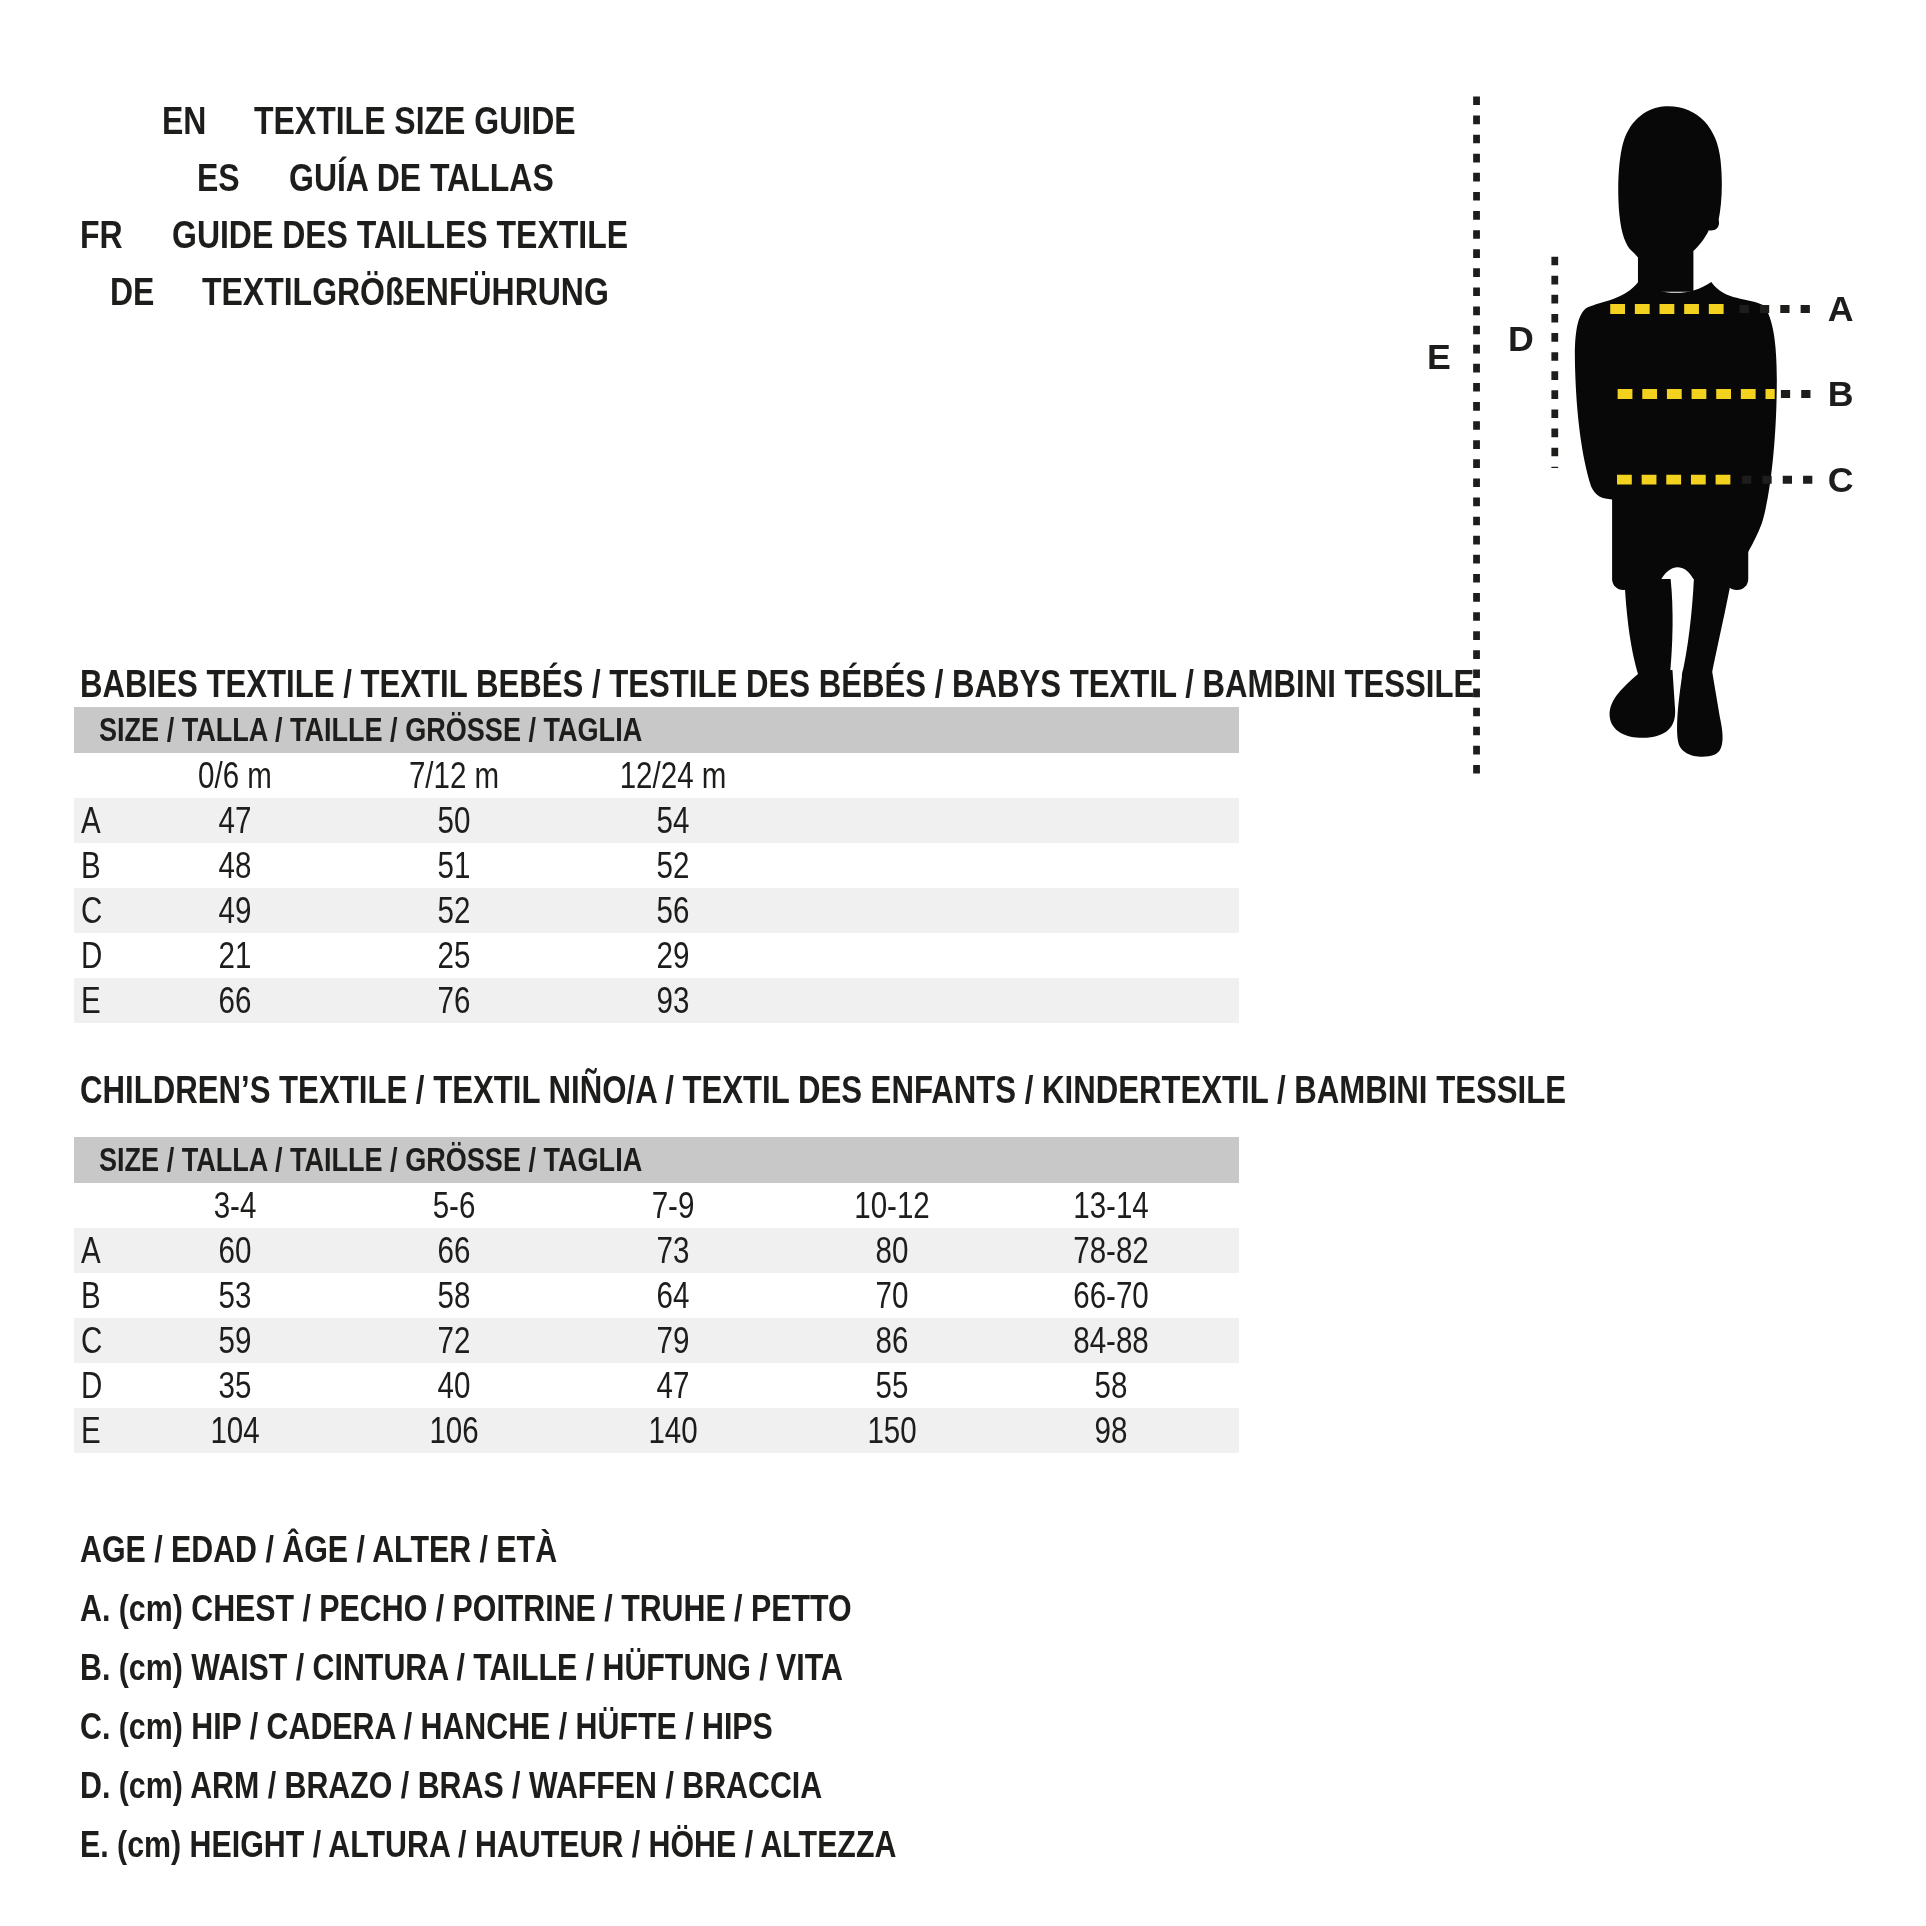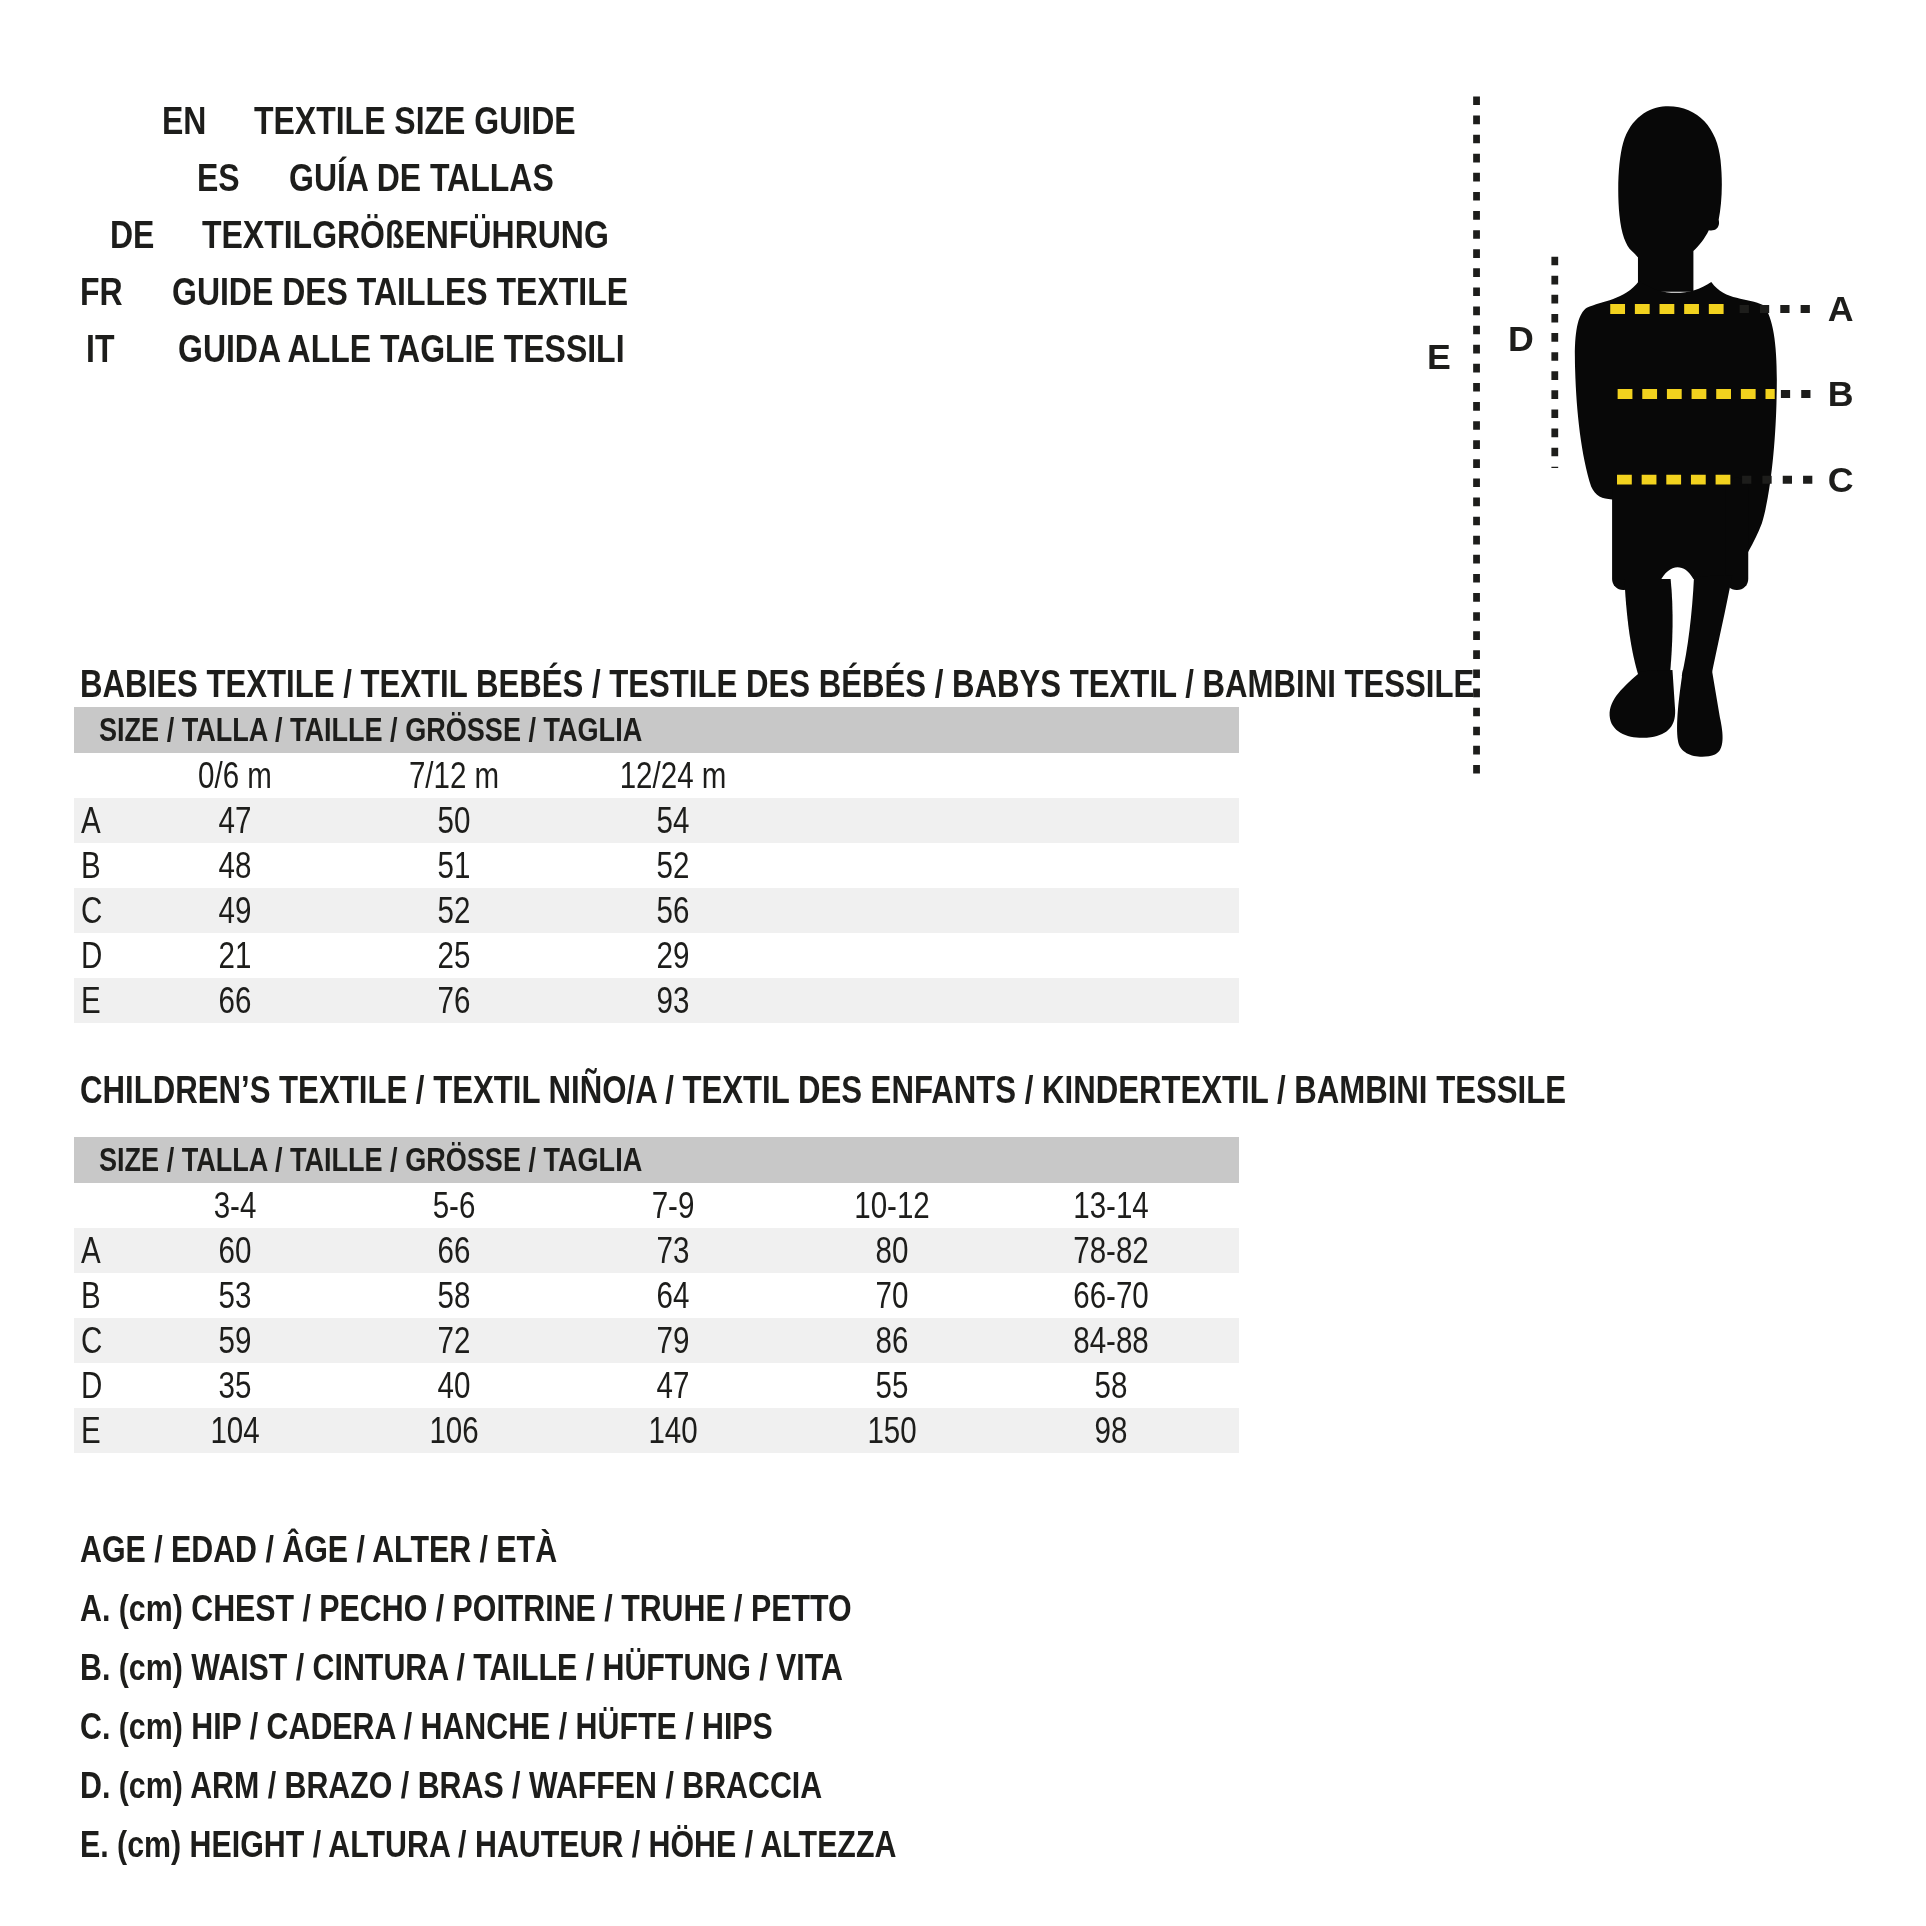--- a/index.html
+++ b/index.html
@@ -56,30 +56,26 @@
 <div class="lang">
   <div class="lang-row">
     <span class="lang-code"><span class="cx">EN</span></span>
     <span class="cx">TEXTILE SIZE GUIDE</span>
   </div>
   <div class="lang-row">
     <span class="lang-code"><span class="cx">ES</span></span>
     <span class="cx">GUÍA DE TALLAS</span>
   </div>
   <div class="lang-row">
+    <span class="lang-code"><span class="cx">FR</span></span>
+    <span class="cx">GUIDE DES TAILLES TEXTILE</span>
+  </div>
+  <div class="lang-row">
     <span class="lang-code"><span class="cx">DE</span></span>
     <span class="cx">TEXTILGRÖßENFÜHRUNG</span>
-  </div>
-  <div class="lang-row">
-    <span class="lang-code"><span class="cx">FR</span></span>
-    <span class="cx">GUIDE DES TAILLES TEXTILE</span>
-  </div>
-  <div class="lang-row">
-    <span class="lang-code"><span class="cx">IT</span></span>
-    <span class="cx">GUIDA ALLE TAGLIE TESSILI</span>
   </div>
 </div>
 
 <svg class="figure" viewBox="0 0 860 1180">
 
   <line class="dashv" x1="116" y1="17" x2="116" y2="1119" stroke="#1d1d1b"></line>
 
   <line class="dashv" x1="243" y1="277" x2="243" y2="620" stroke="#1d1d1b"></line>
 
   <g fill="#080808">

